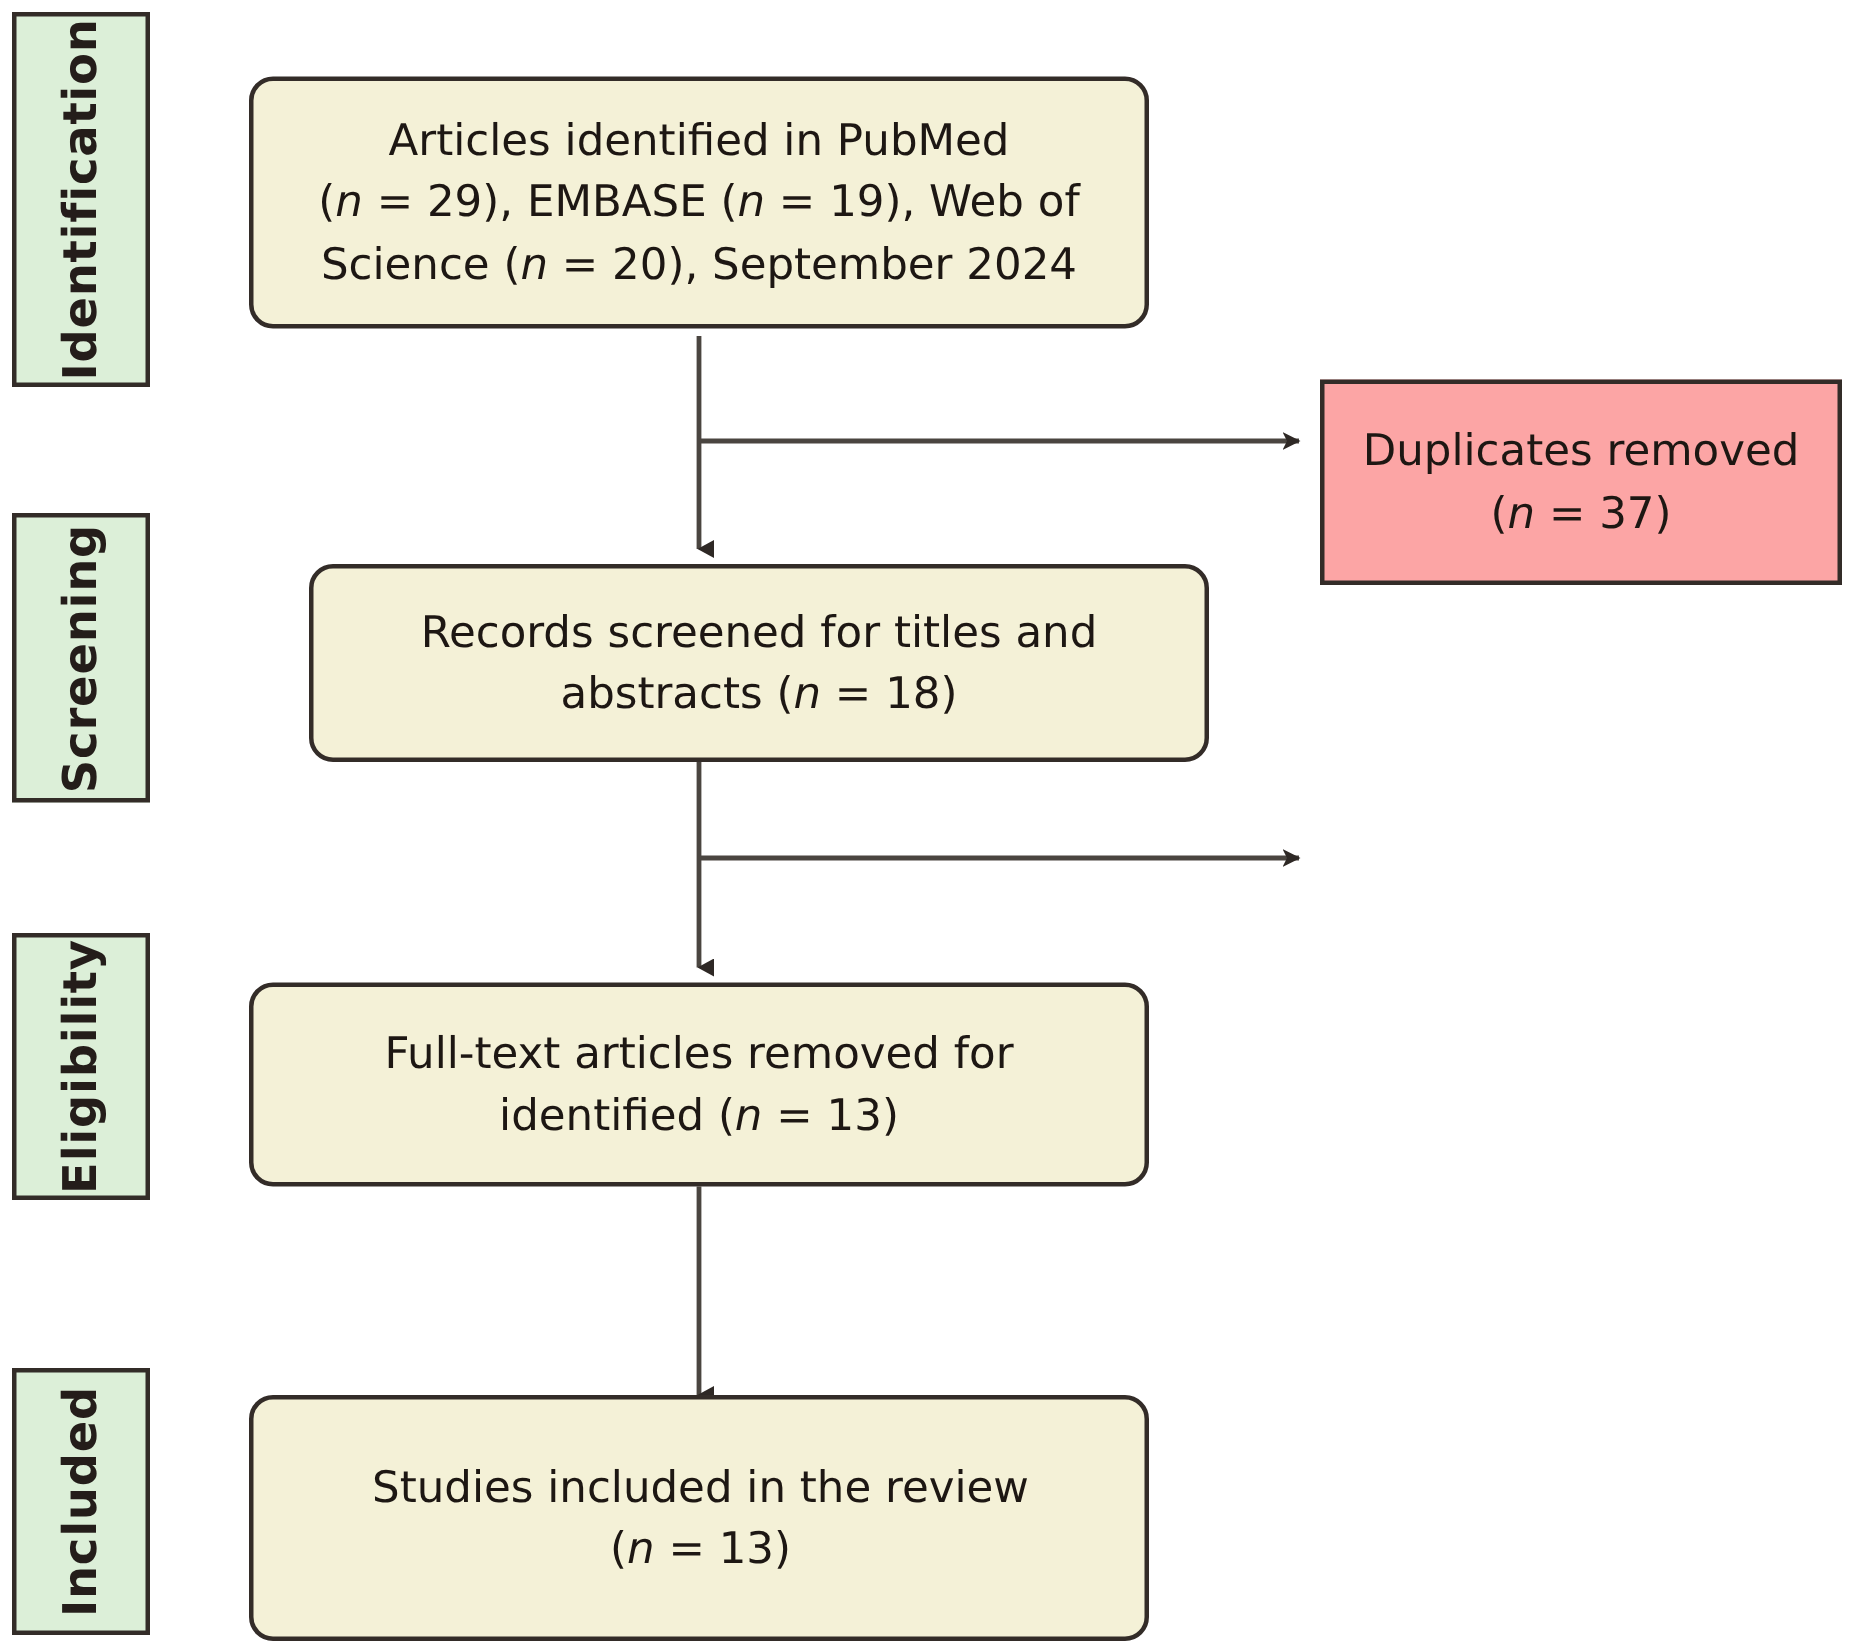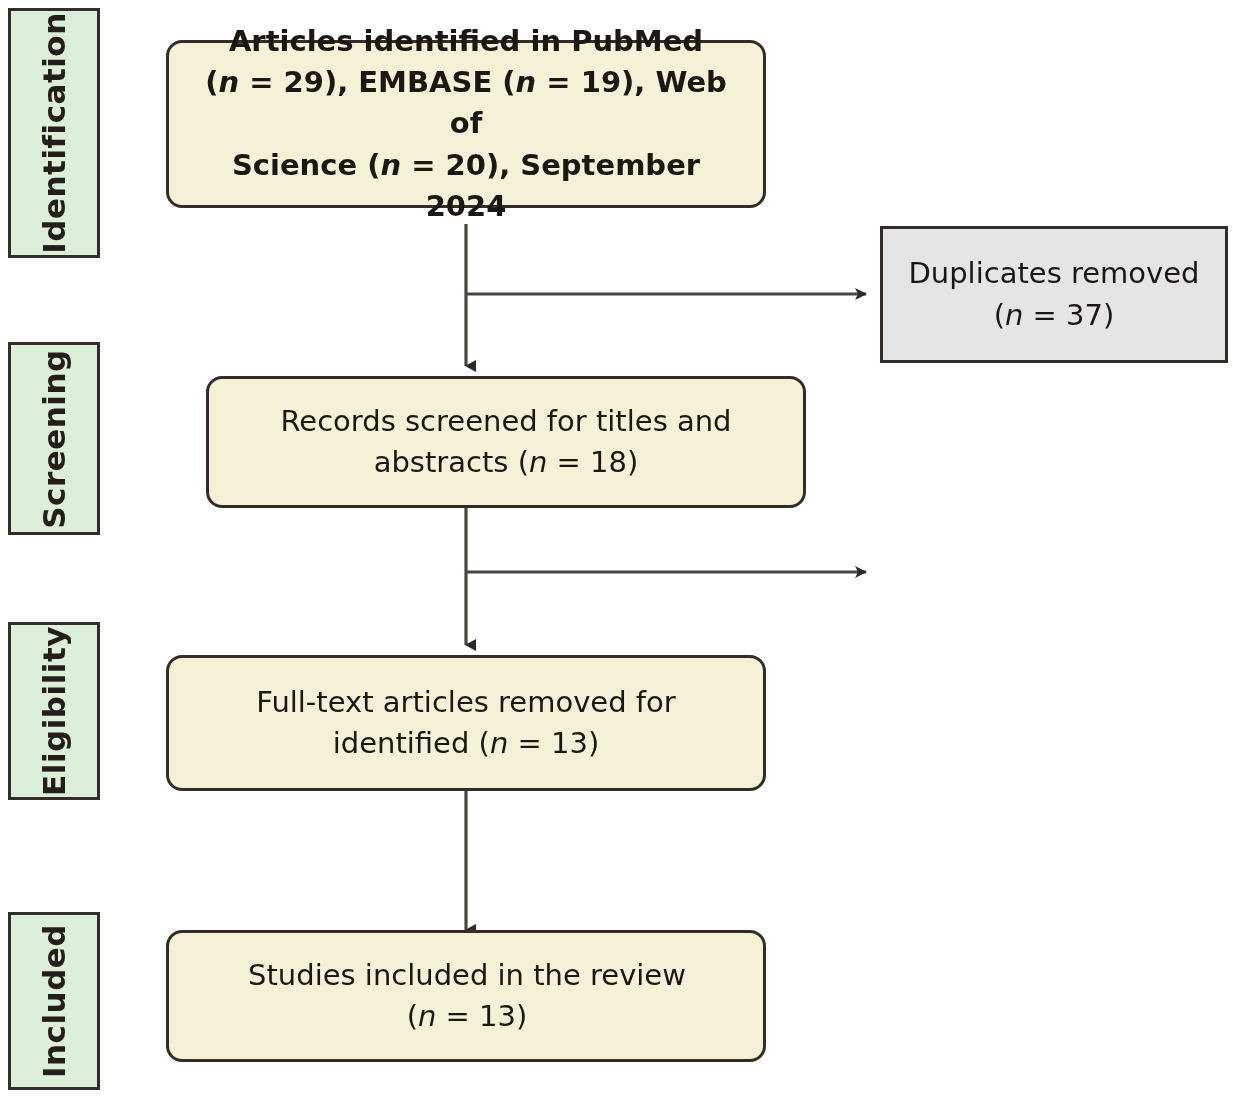--- a/index.html
+++ b/index.html
@@ -62,28 +62,29 @@
     color: #1d1713;
     font-family: "DejaVu Sans", sans-serif;
   }
 
   
   .excl-box {
     position: absolute;
     left: 880px;
     width: 348px;
     box-sizing: border-box;
-    background: #e5e5e5;
+    background: #fca5a5;
     border: 3px solid #332c28;
     border-radius: 0;
     display: flex;
     align-items: center;
     justify-content: center;
     text-align: center;
     padding: 6px 16px;
+    margin-top: 27px;
   }
   .excl-box .box-text {
     font-size: 29px;
     line-height: 1.42;
     color: #1d1713;
     font-family: "DejaVu Sans", sans-serif;
   }
 
   
   .ital { font-style: italic; }
@@ -130,21 +131,21 @@
   <div class="stage-label" style="top:342px; height:193px;">
     <span class="stage-text">Screening</span>
   </div>
   <div class="stage-label" style="top:622px; height:178px;">
     <span class="stage-text">Eligibility</span>
   </div>
   <div class="stage-label" style="top:912px; height:178px;">
     <span class="stage-text">Included</span>
   </div>
 
-  <div class="flow-box" style="top:40px; height:168px;font-weight:bold;">
+  <div class="flow-box" style="top:51px; height:168px;">
     <div class="box-text">
       <span>Articles identified in PubMed</span><br>
       <span>(</span><span class="ital">n</span><span> = 29), EMBASE (</span><span class="ital">n</span><span> = 19), Web of</span><br>
       <span>Science (</span><span class="ital">n</span><span> = 20), September 2024</span>
     </div>
   </div>
 
   <div class="flow-box" style="top:376px; height:132px;margin-left:40px;">
     <div class="box-text">
       <span>Records screened for titles and</span><br>
@@ -152,21 +153,21 @@
     </div>
   </div>
 
   <div class="flow-box" style="top:655px; height:136px;">
     <div class="box-text">
       <span>Full-text articles removed for</span><br>
       <span>identified (</span><span class="ital">n</span><span> = 13)</span>
     </div>
   </div>
 
-  <div class="flow-box" style="top:930px; height:132px;padding-left:28px;">
+  <div class="flow-box" style="top:930px; height:164px;padding-left:28px;">
     <div class="box-text">
       <span>Studies included in the review</span><br>
       <span>(</span><span class="ital">n</span><span> = 13)</span>
     </div>
   </div>
 
   <div class="excl-box" style="top:226px; height:137px;">
     <div class="box-text">
       <span>Duplicates removed</span><br>
       <span>(</span><span class="ital">n</span><span> = 37)</span>

